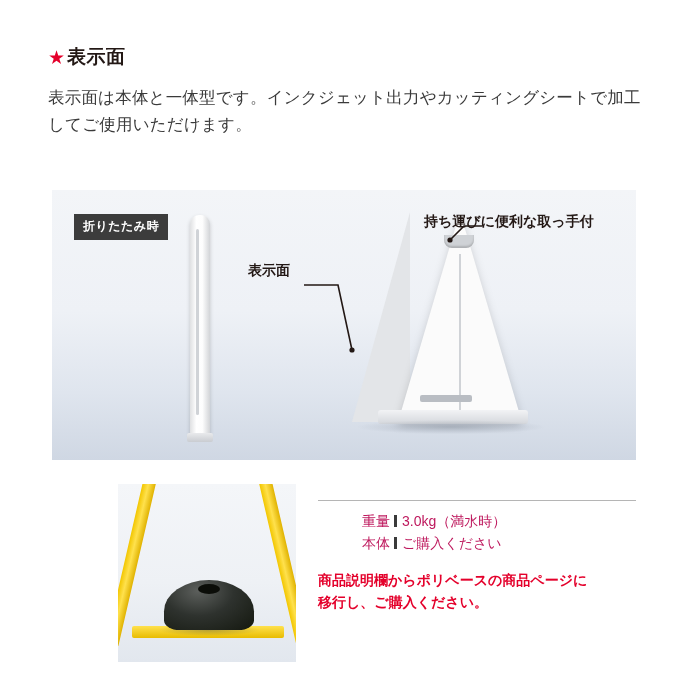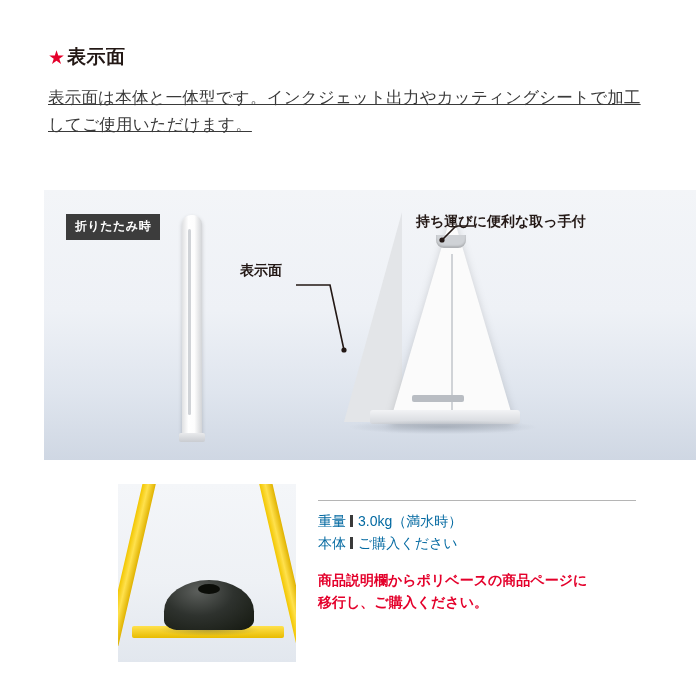--- a/index.html
+++ b/index.html
@@ -40,29 +40,28 @@
 
   .lead {
     position: absolute;
     left: 48px;
     top: 84px;
     width: 600px;
     font-size: 16.5px;
     line-height: 1.62;
     color: #3a3a3a;
     letter-spacing: 0.2px;
-    text-decoration: underline;
   }
 
   
   .photo-panel {
     position: absolute;
-    left: 44px;
+    left: 52px;
     top: 190px;
-    width: 652px;
+    width: 584px;
     height: 270px;
     background: linear-gradient(to bottom, #f3f5f8 0%, #eef1f6 45%, #dfe5ee 75%, #cfd7e3 100%);
     overflow: hidden;
   }
 
   
   .folded-label {
     position: absolute;
     left: 22px;
     top: 24px;
@@ -269,21 +268,22 @@
   }
   .divider {
     height: 1px;
     background: #b5b5b5;
     width: 318px;
     margin-bottom: 10px;
   }
   .spec-line {
     font-size: 14px;
     line-height: 1.55;
-    color: #0369a1;
+    color: #be185d;
+    margin-left: 44px;
   }
   .spec-sep {
     display: inline-block;
     width: 3px;
     height: 12px;
     background: #3a3a3a;
     margin: 0 5px 0 4px;
     vertical-align: -1px;
   }
   .notice {

